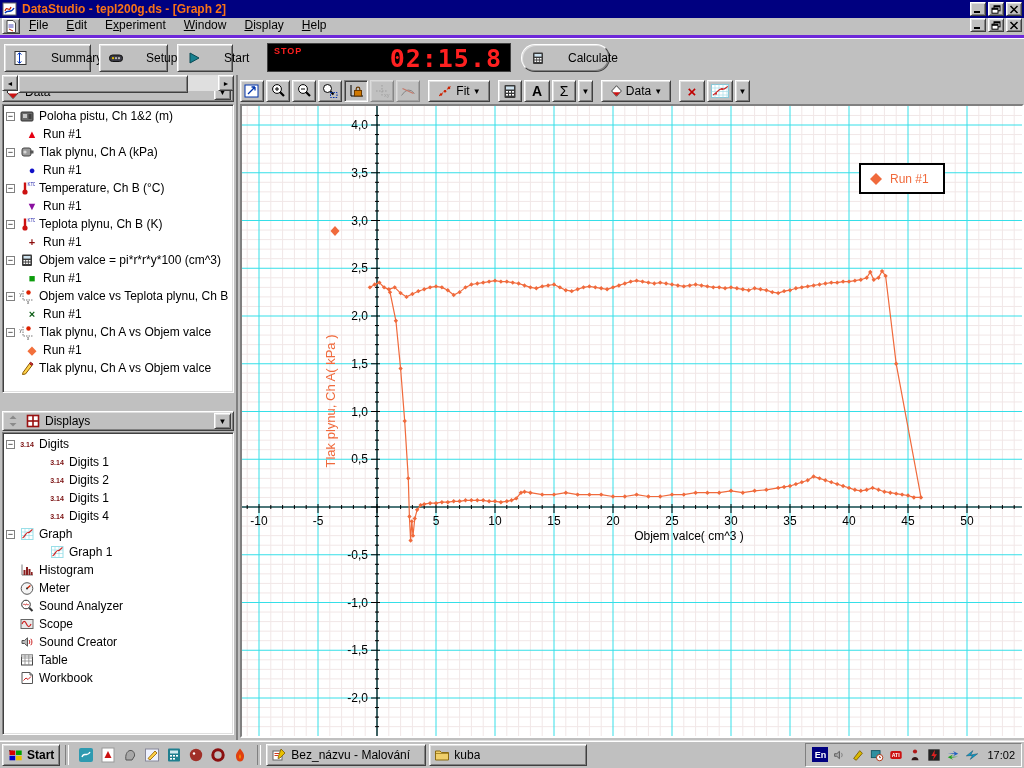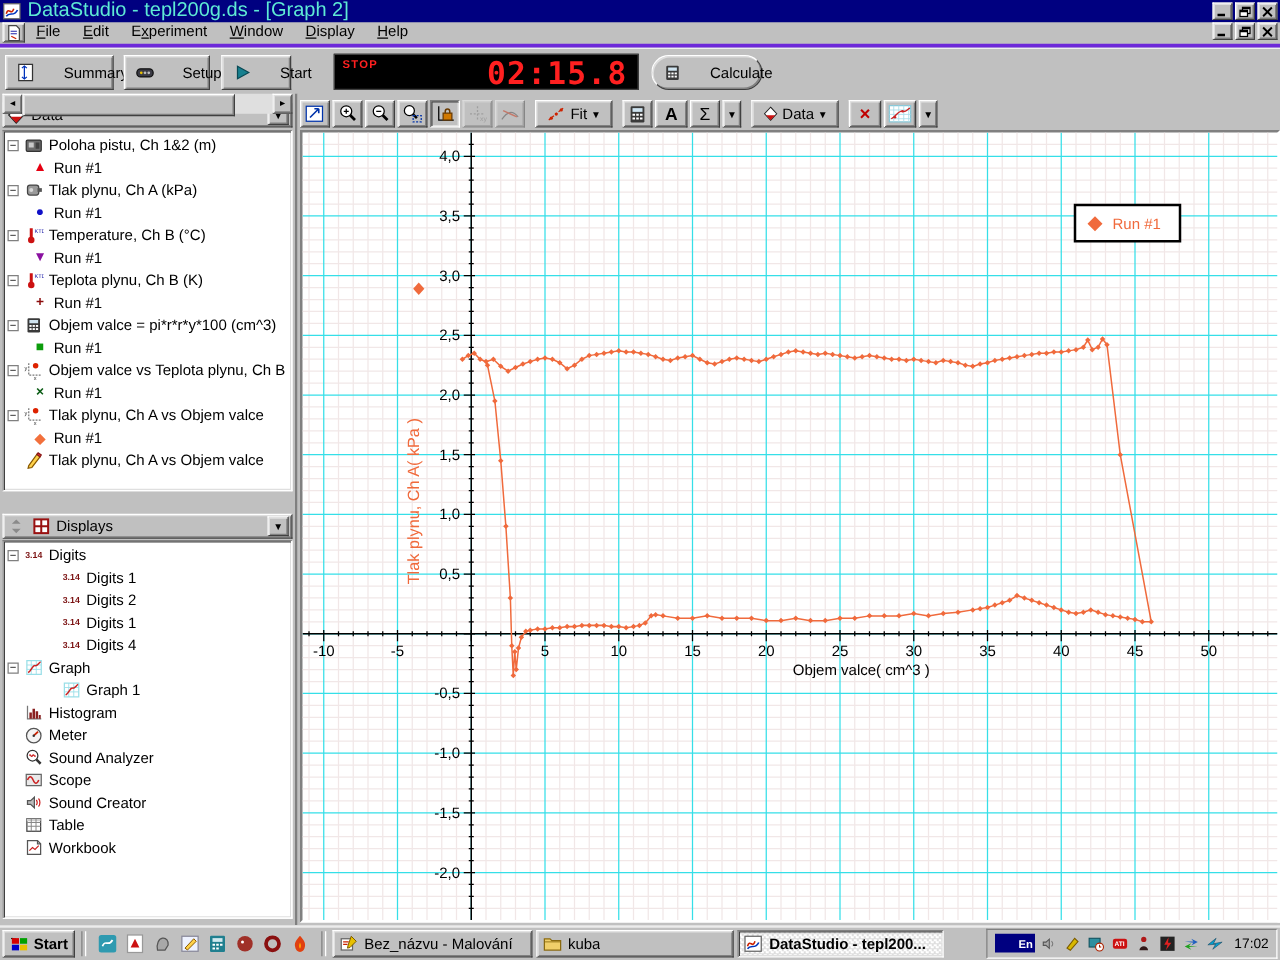--- a/index.html
+++ b/index.html
@@ -5,21 +5,21 @@
   html,body{margin:0;padding:0;background:#555;}
   #screen{position:relative;width:1024px;height:768px;background:#c0c0c0;overflow:hidden;
           font-family:"Liberation Sans",sans-serif;font-size:11px;color:#000;cursor:default;}
   .out{background:#c0c0c0;border:1px solid;border-color:#fff #404040 #404040 #fff;
        box-shadow:inset 1px 1px 0 #dfdfdf, inset -1px -1px 0 #808080;}
   .in{background:#c0c0c0;border:1px solid;border-color:#808080 #fff #fff #808080;
       box-shadow:inset 1px 1px 0 #404040, inset -1px -1px 0 #dfdfdf;}
   
   #titlebar{position:absolute;left:0;top:0;width:1024px;height:18px;background:#000080;
             display:flex;align-items:center;padding:0 2px;box-sizing:border-box;}
-  #titlebar .ttl{color:#5eead4;font-weight:normal;font-size:16px;margin-left:4px;white-space:nowrap;}
+  #titlebar .ttl{color:#f97316;font-weight:bold;font-size:12px;margin-left:4px;white-space:nowrap;}
   .winbtns{margin-left:auto;display:flex;gap:2px;}
   .wbtn{width:16px;height:14px;display:flex;align-items:center;justify-content:center;padding:0;}
   
   #menubar{position:absolute;left:0;top:18px;width:1024px;height:20px;background:#c0c0c0;
            display:flex;align-items:flex-start;padding:0 2px;box-sizing:border-box;
            border-bottom:3px solid #6d28d9;box-shadow:0 1px 0 #fff;}
   .menuitem{padding:2px 9px;font-size:12px;}
   .menuitem u{text-decoration:underline;}
   
   #maintoolbar{position:absolute;left:0;top:40px;width:1024px;height:35px;background:#c0c0c0;}
@@ -77,21 +77,21 @@
   .task{height:22px;width:160px;display:flex;align-items:center;gap:4px;padding:0 4px;font-size:12px;
         box-sizing:border-box;overflow:hidden;white-space:nowrap;}
   .task.active{border-color:#808080 #fff #fff #808080;
         box-shadow:inset 1px 1px 0 #404040, inset -1px -1px 0 #dfdfdf;font-weight:bold;
         background:repeating-conic-gradient(#ffffff 0% 25%, #dedede 0% 50%) 0 0/4px 4px;}
   .task .ticon{min-width:16px;}
   #tray{margin-left:auto;height:22px;display:flex;align-items:center;gap:3px;padding:0 6px;
         border:1px solid;border-color:#808080 #fff #fff #808080;}
   #tray .ti{width:16px;height:16px;display:flex;align-items:center;justify-content:center;}
   #en-box{width:16px;height:15px;background:#000080;color:#fff;font-size:9px;font-weight:bold;
-          display:flex;align-items:center;justify-content:center;padding-left:16px;}
+          display:flex;align-items:center;justify-content:center;}
   #clock{font-size:11px;margin-left:4px;}
   button{font-family:"Liberation Sans",sans-serif;}
 </style>
 </head>
 <body>
 
 <div id="screen">
 
   <div id="titlebar">
     <span class="ticon">
@@ -992,30 +992,20 @@
     </button>
     <button class="out task" style="width:158px;">
       <span class="ticon">
           <svg viewBox="0 0 16 16">
             <path d="M1.5 4 H6 L7.5 5.5 H14.5 V13 H1.5 Z" fill="#f0cf6a" stroke="#8a6a10"></path>
             <path d="M1.5 6.5 H14.5" stroke="#8a6a10" stroke-width="0.7"></path>
           </svg>
         </span>
       <span class="tlabel">kuba</span>
     </button>
-    <button class="out task active" style="width:165px;">
-      <span class="ticon">
-          <svg viewBox="0 0 16 16">
-            <rect x="1" y="2" width="13" height="12" fill="#fff" stroke="#666"></rect>
-            <path d="M3 10 C5 4 7 12 9 6" fill="none" stroke="#cc2200" stroke-width="1.3"></path>
-            <path d="M3 12 C6 8 9 13 12 7" fill="none" stroke="#0033bb" stroke-width="1.3"></path>
-          </svg>
-        </span>
-      <span class="tlabel">DataStudio - tepl200...</span>
-    </button>
     <div id="tray">
       <span id="en-box">En</span>
       <span class="ti">
           <svg width="14" height="14" viewBox="0 0 16 16">
             <path d="M3 6.5 H5.5 L8.5 3.8 V12.2 L5.5 9.5 H3 Z" fill="#aaa" stroke="#555"></path>
             <path d="M10.5 5.5 C12 7 12 9 10.5 10.5" fill="none" stroke="#777"></path>
           </svg>
         </span>
       <span class="ti">
           <svg width="14" height="14" viewBox="0 0 16 16">

